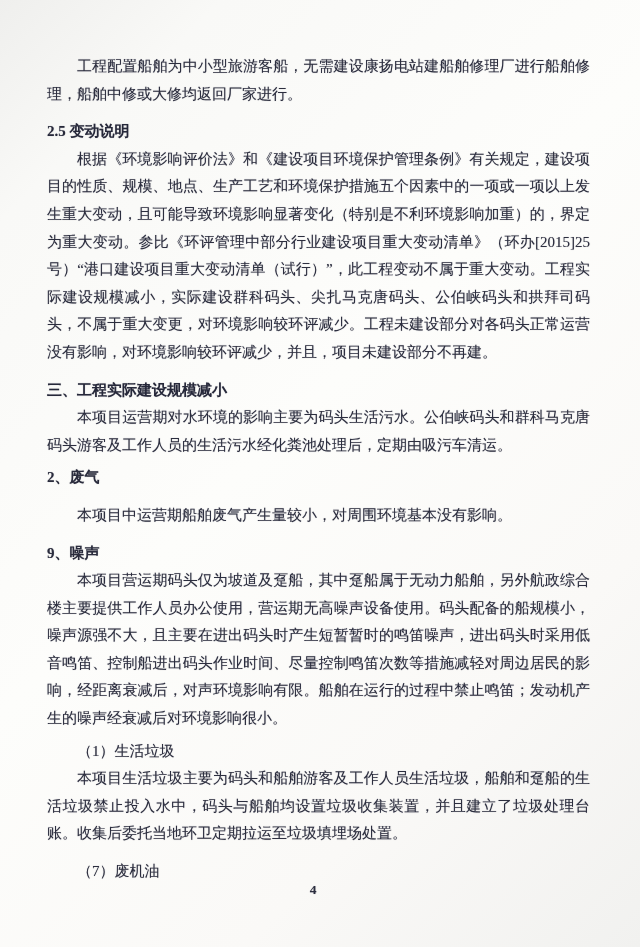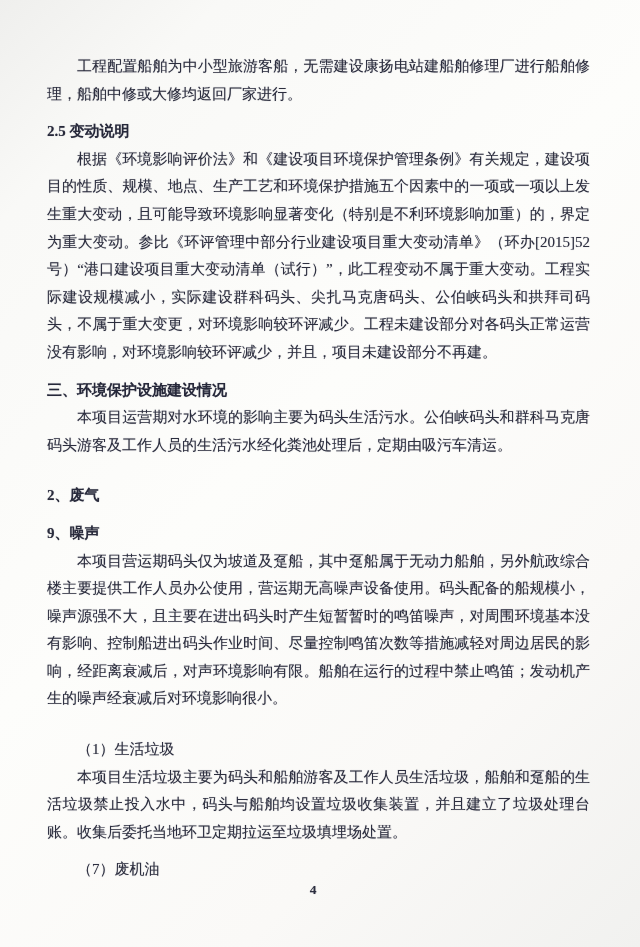--- a/index.html
+++ b/index.html
@@ -35,54 +35,55 @@
   }
   .heading {
     font-weight: bold;
     color: #26283a;
   }
   .subheading {
     font-weight: 600;
     color: #2a2c3d;
   }
   .gap-sm { margin-top: 10px; }
-  .gap-md { margin-top: 23px; }
+  .gap-md { margin-top: 5px; }
   .page-number {
     position: absolute;
     top: 876px;
     left: 0;
     width: 626px; 
     text-align: center;
     font-size: 13.5px;
     font-weight: bold;
     color: #2c2e3f;
   }
 </style>
 </head>
 <body>
 
 <div class="page">
 
   <p class="blk indent">工程配置船舶为中小型旅游客船，无需建设康扬电站建船舶修理厂进行船舶修理，船舶中修或大修均返回厂家进行。</p>
 
   <p class="blk heading gap-sm">2.5 变动说明</p>
 
-  <p class="blk indent">根据《环境影响评价法》和《建设项目环境保护管理条例》有关规定，建设项目的性质、规模、地点、生产工艺和环境保护措施五个因素中的一项或一项以上发生重大变动，且可能导致环境影响显著变化（特别是不利环境影响加重）的，界定为重大变动。参比《环评管理中部分行业建设项目重大变动清单》（环办[2015]52 号）“港口建设项目重大变动清单（试行）”，此工程变动不属于重大变动。工程实际建设规模减小，实际建设群科码头、尖扎马克唐码头、公伯峡码头和拱拜司码头，不属于重大变更，对环境影响较环评减少。工程未建设部分对各码头正常运营没有影响，对环境影响较环评减少，并且，项目未建设部分不再建。</p>
+  <p class="blk indent">根据《环境影响评价法》和《建设项目环境保护管理条例》有关规定，建设项目的性质、规模、地点、生产工艺和环境保护措施五个因素中的一项或一项以上发生重大变动，且可能导致环境影响显著变化（特别是不利环境影响加重）的，界定为重大变动。参比《环评管理中部分行业建设项目重大变动清单》（环办[2015]25 号）“港口建设项目重大变动清单（试行）”，此工程变动不属于重大变动。工程实际建设规模减小，实际建设群科码头、尖扎马克唐码头、公伯峡码头和拱拜司码头，不属于重大变更，对环境影响较环评减少。工程未建设部分对各码头正常运营没有影响，对环境影响较环评减少，并且，项目未建设部分不再建。</p>
 
-  <p class="blk heading gap-sm">三、环境保护设施建设情况</p>
+  <p class="blk heading gap-sm">三、工程实际建设规模减小</p>
 
 
   <p class="blk indent">本项目运营期对水环境的影响主要为码头生活污水。公伯峡码头和群科马克唐码头游客及工作人员的生活污水经化粪池处理后，定期由吸污车清运。</p>
 
   <p class="blk subheading gap-md">2、废气</p>
 
+  <p class="blk indent gap-sm">本项目中运营期船舶废气产生量较小，对周围环境基本没有影响。</p>
 
   <p class="blk subheading gap-sm">9、噪声</p>
 
-  <p class="blk indent">本项目营运期码头仅为坡道及趸船，其中趸船属于无动力船舶，另外航政综合楼主要提供工作人员办公使用，营运期无高噪声设备使用。码头配备的船规模小，噪声源强不大，且主要在进出码头时产生短暂暂时的鸣笛噪声，对周围环境基本没有影响、控制船进出码头作业时间、尽量控制鸣笛次数等措施减轻对周边居民的影响，经距离衰减后，对声环境影响有限。船舶在运行的过程中禁止鸣笛；发动机产生的噪声经衰减后对环境影响很小。</p>
+  <p class="blk indent">本项目营运期码头仅为坡道及趸船，其中趸船属于无动力船舶，另外航政综合楼主要提供工作人员办公使用，营运期无高噪声设备使用。码头配备的船规模小，噪声源强不大，且主要在进出码头时产生短暂暂时的鸣笛噪声，进出码头时采用低音鸣笛、控制船进出码头作业时间、尽量控制鸣笛次数等措施减轻对周边居民的影响，经距离衰减后，对声环境影响有限。船舶在运行的过程中禁止鸣笛；发动机产生的噪声经衰减后对环境影响很小。</p>
 
 
   <p class="blk indent gap-md">（1）生活垃圾</p>
 
   <p class="blk indent">本项目生活垃圾主要为码头和船舶游客及工作人员生活垃圾，船舶和趸船的生活垃圾禁止投入水中，码头与船舶均设置垃圾收集装置，并且建立了垃圾处理台账。收集后委托当地环卫定期拉运至垃圾填埋场处置。</p>
 
   <p class="blk indent gap-sm">（7）废机油</p>
 
   <div class="page-number">4</div>
 

